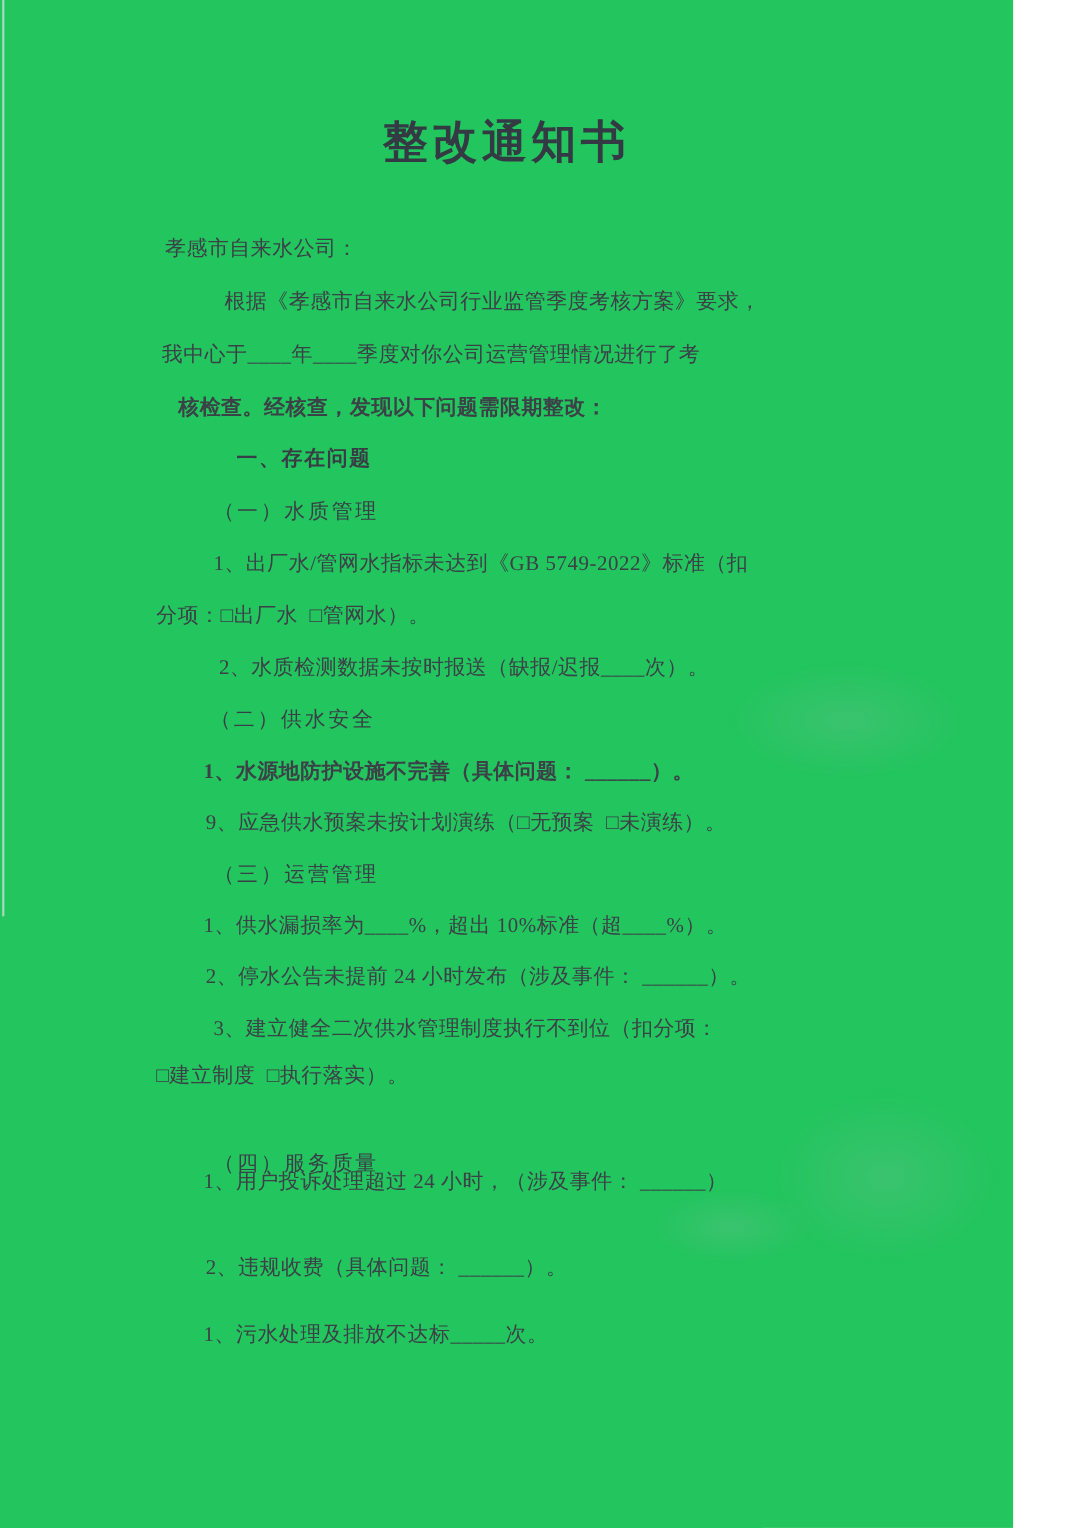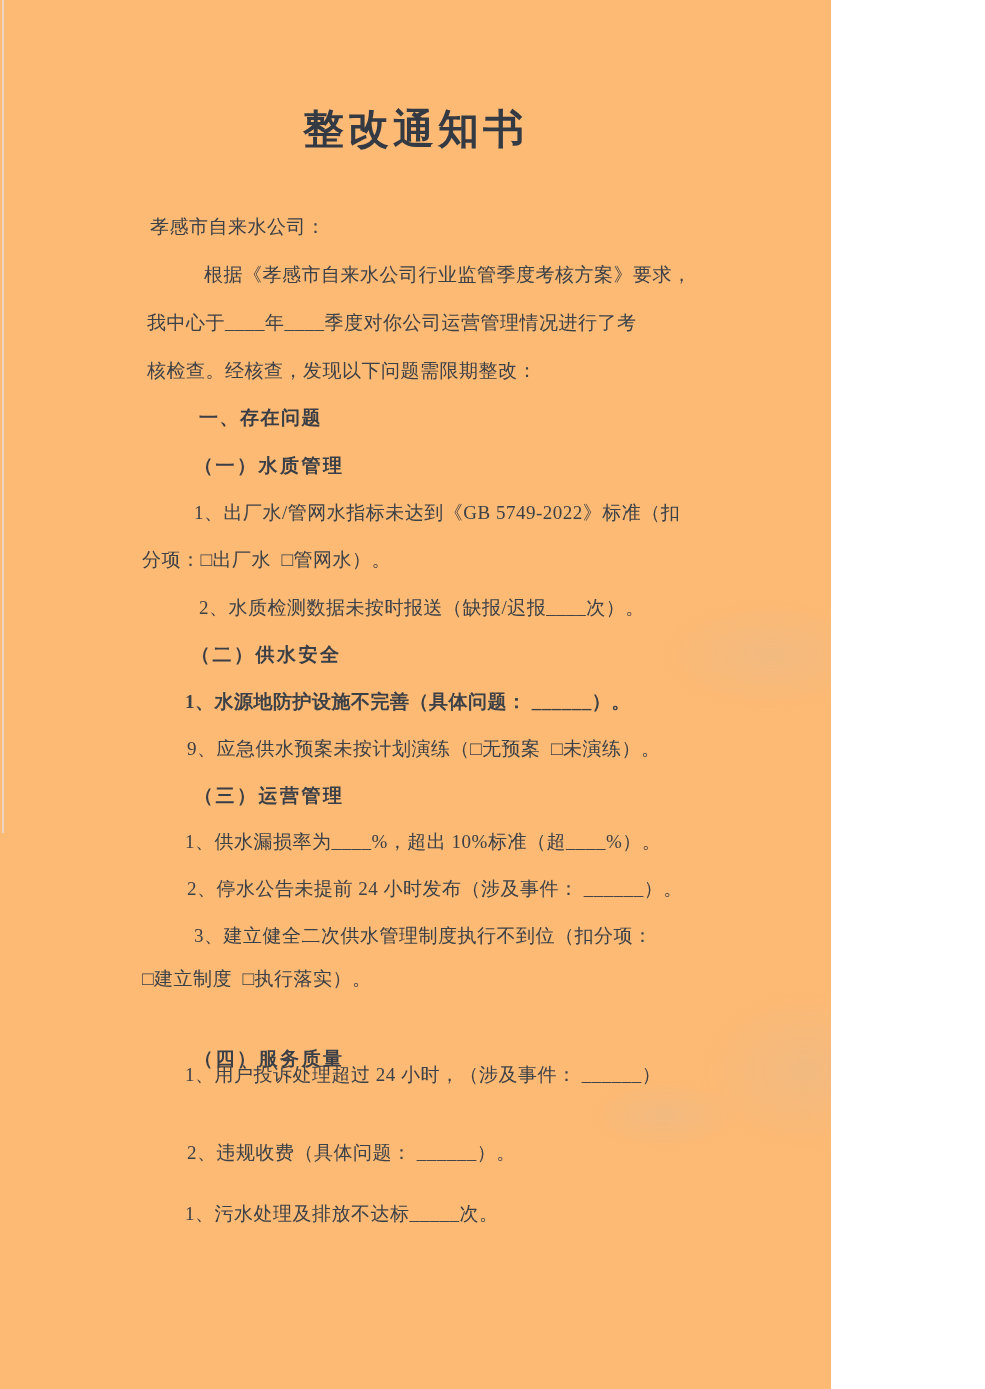--- a/index.html
+++ b/index.html
@@ -1,19 +1,19 @@
 <!DOCTYPE html>
 <html><head>
 <meta charset="utf-8">
 <style>
   html,body{margin:0;padding:0;background:#ffffff;}
   .page{
     position:relative;
-    width:831px;height:1389px;
-    background:#fdba74;
+    width:921px;height:1389px;
+    background:#22c55e;
     overflow:hidden;
     font-family:"Liberation Serif","DejaVu Serif",serif;
     color:#3c4047;
   }
   
   .edge-line{
     position:absolute;left:2px;top:0;width:2px;height:60%;
     background:#e2e2e5;opacity:.7;
   }
   
@@ -31,48 +31,49 @@
   }
   .ln{
     position:absolute;
     font-size:19px;
     line-height:34px;
     letter-spacing:0.5px;
     white-space:pre;
     color:#3c4047;
   }
   .hei{
-    font-family:Liberation Serif, serif;
+    font-family:Liberation Mono, monospace;
     font-weight:bold;
     letter-spacing:1.5px;
     color:#383d45;
+    margin-left:16px;
   }
   .kai{
-    font-weight:700;
+    font-weight:400;
     letter-spacing:2.5px;
     color:#3a3f47;
   }
 </style>
 </head>
 <body>
 
 <div class="page">
 
   <div class="edge-line"></div>
   <div class="smudge" style="left:660px;top:600px;width:220px;height:110px;"></div>
   <div class="smudge" style="left:700px;top:990px;width:210px;height:160px;"></div>
   <div class="smudge" style="left:590px;top:1080px;width:150px;height:70px;"></div>
 
   <div class="doc-title">整改通知书</div>
 
   <div class="ln" style="top:210px;left:150px;">孝感市自来水公司：</div>
 
   <div class="ln" style="top:258px;left:204px;">根据《孝感市自来水公司行业监管季度考核方案》要求，</div>
   <div class="ln" style="top:306px;left:147px;">我中心于____年____季度对你公司运营管理情况进行了考</div>
-  <div class="ln" style="top:354px;left:147px;">核检查。经核查，发现以下问题需限期整改：</div>
+  <div class="ln" style="top:354px;left:162px;font-weight:bold;">核检查。经核查，发现以下问题需限期整改：</div>
 
   <div class="ln hei" style="top:401px;left:199px;">一、存在问题</div>
 
   <div class="ln kai" style="top:449px;left:194px;">（一）水质管理</div>
   <div class="ln" style="top:496px;left:194px;">1、出厂水/管网水指标未达到《GB 5749-2022》标准（扣</div>
   <div class="ln" style="top:543px;left:142px;">分项：□出厂水  □管网水）。</div>
   <div class="ln" style="top:591px;left:199px;">2、水质检测数据未按时报送（缺报/迟报____次）。</div>
 
   <div class="ln kai" style="top:638px;left:191px;">（二）供水安全</div>
   <div class="ln" style="top:685px;left:185px;font-weight:bold;">1、水源地防护设施不完善（具体问题： ______）。</div>

